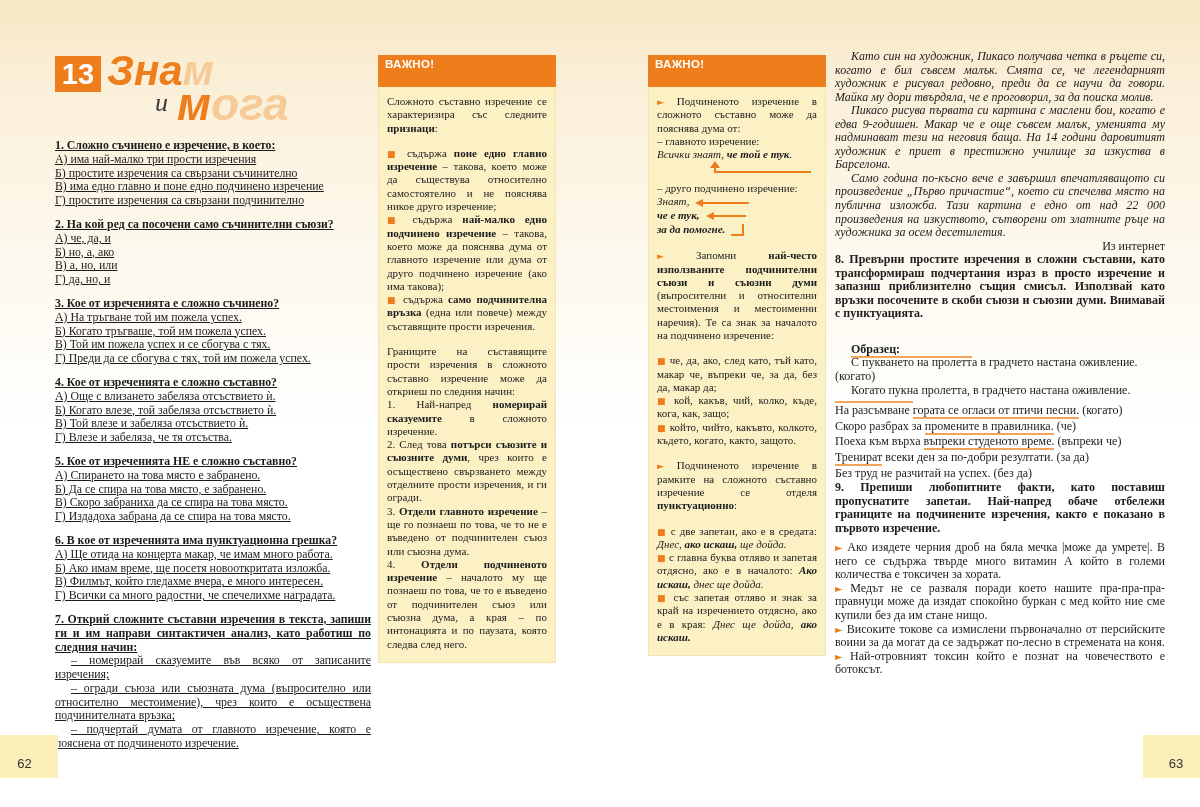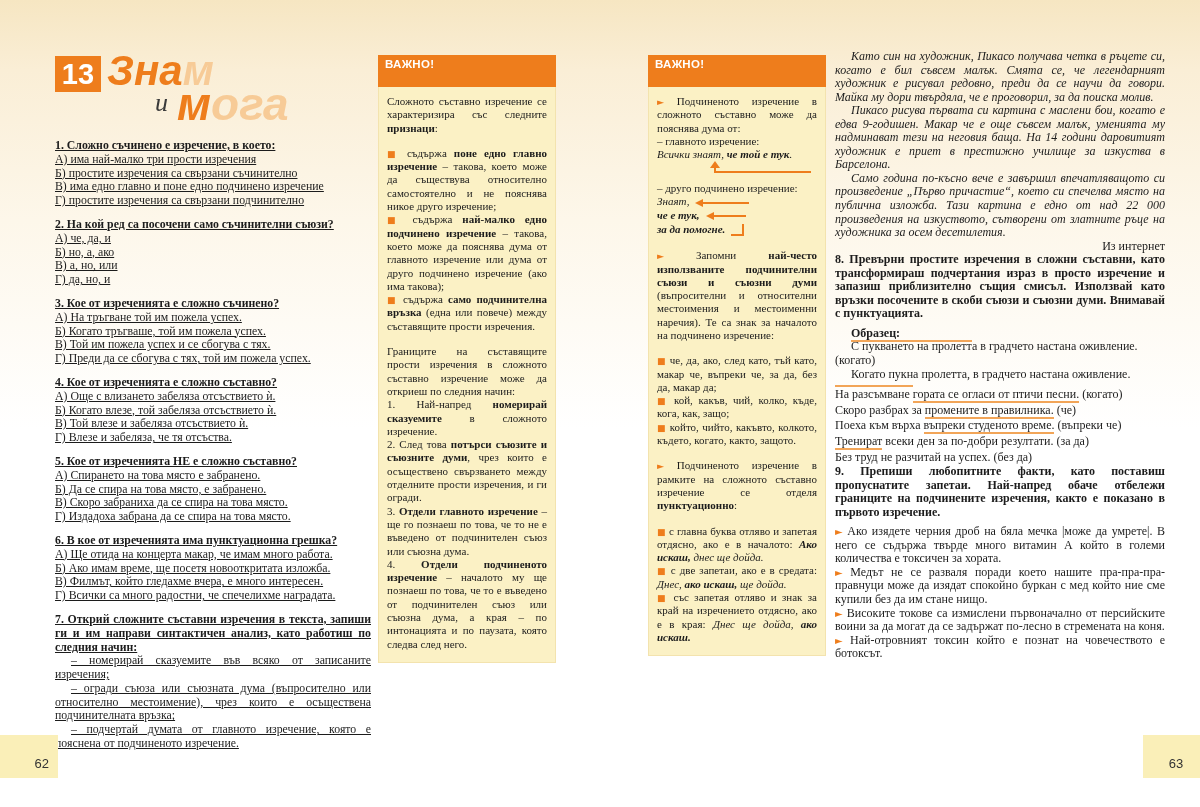--- a/index.html
+++ b/index.html
@@ -34,30 +34,30 @@
   .rm{color:#ee7d1c;font-family:"DejaVu Sans",sans-serif;font-size:0.82em;}
   .ru{border-bottom:2px solid #f2a558;}
   .ro{border-top:2px solid #f2a558;}
   
   .diag{line-height:1.25;}
   .diag .arrow-svg{display:inline-block;vertical-align:middle;margin-left:4px;}
   svg.blk{display:block;margin:-1px 0 0 6px;}
   
   .col-right{position:absolute;left:835px;top:50px;width:330px;font-size:12px;line-height:1.13;text-align:justify;}
   .col-right p{margin:0;}
-  .ind{text-indent:16px;}
+  .ind{text-indent:16px;margin-top:16px;}
   .src{text-align:right;margin-top:2px;}
   .sect-title{font-weight:bold;text-align:justify;margin-top:10px;}
   .obz{font-weight:bold;border-bottom:2px solid #f2a558;padding-right:72px;}
   .sent{text-align:left;line-height:1.3;}
   .fact{margin-top:2px;}
   
   .tab{position:absolute;top:735px;height:43px;background:#faefb8;
     font-family:"Liberation Sans",sans-serif;font-size:13px;color:#333;}
-  .tab-left{left:0;width:58px;text-align:right;line-height:58px;padding-right:9px;box-sizing:border-box;}
+  .tab-left{left:0;width:58px;text-align:center;line-height:58px;padding-right:9px;box-sizing:border-box;}
   .tab-right{right:0;width:57px;text-align:center;line-height:58px;padding-left:9px;box-sizing:border-box;}
 </style>
 </head>
 <body>
 
 <div class="page">
 
   <div class="col-left">
     <div class="logo">
       <div class="logo-num">13</div>
@@ -170,22 +170,22 @@
       </div>
       <div class="gap"></div>
       <p><span class="rm">► </span><span>Запомни </span><span class="rb">най-често използваните подчинителни съюзи и съюзни думи</span><span> (въпросителни и относителни местоимения и местоименни наречия). Те са знак за началото на подчинено изречение:</span></p>
       <div class="gap"></div>
       <p><span class="rm">■ </span><span>че, да, ако, след като, тъй като, макар че, въпреки че, за да, без да, макар да;</span></p>
       <p><span class="rm">■ </span><span>кой, какъв, чий, колко, къде, кога, как, защо;</span></p>
       <p><span class="rm">■ </span><span>който, чийто, какъвто, колкото, където, когато, както, защото.</span></p>
       <div class="gap"></div>
       <p><span class="rm">► </span><span>Подчиненото изречение в рамките на сложното съставно изречение се отделя </span><span class="rb">пунктуационно</span><span>:</span></p>
       <div class="gap"></div>
+      <p><span class="rm">■ </span><span>с две запетаи, ако е в средата: </span><span class="ri">Днес, </span><span class="rb ri">ако искаш,</span><span class="ri"> ще дойда.</span></p>
       <p><span class="rm">■ </span><span>с главна буква отляво и запетая отдясно, ако е в началото: </span><span class="rb ri">Ако искаш,</span><span class="ri"> днес ще дойда.</span></p>
-      <p><span class="rm">■ </span><span>с две запетаи, ако е в средата: </span><span class="ri">Днес, </span><span class="rb ri">ако искаш,</span><span class="ri"> ще дойда.</span></p>
       <p><span class="rm">■ </span><span>със запетая отляво и знак за край на изречението отдясно, ако е в края: </span><span class="ri">Днес ще дойда, </span><span class="rb ri">ако искаш.</span></p>
     </div>
   </div>
 
   <div class="col-right">
     <p class="ind ri">Като син на художник, Пикасо получава четка в ръцете си, когато е бил съвсем малък. Смята се, че легендарният художник е рисувал редовно, преди да се научи да говори. Майка му дори твърдяла, че е проговорил, за да поиска молив.</p>
     <p class="ind ri">Пикасо рисува първата си картина с маслени бои, когато е едва 9-годишен. Макар че е още съвсем малък, уменията му надминават тези на неговия баща. На 14 години даровитият художник е приет в престижно училище за изкуства в Барселона.</p>
     <p class="ind ri">Само година по-късно вече е завършил впечатляващото си произведение „Първо причастие“, което си спечелва място на публична изложба. Тази картина е едно от над 22 000 произведения на изкуството, сътворени от златните ръце на художника за осем десетилетия.</p>
     <p class="src">Из интернет</p>
 

